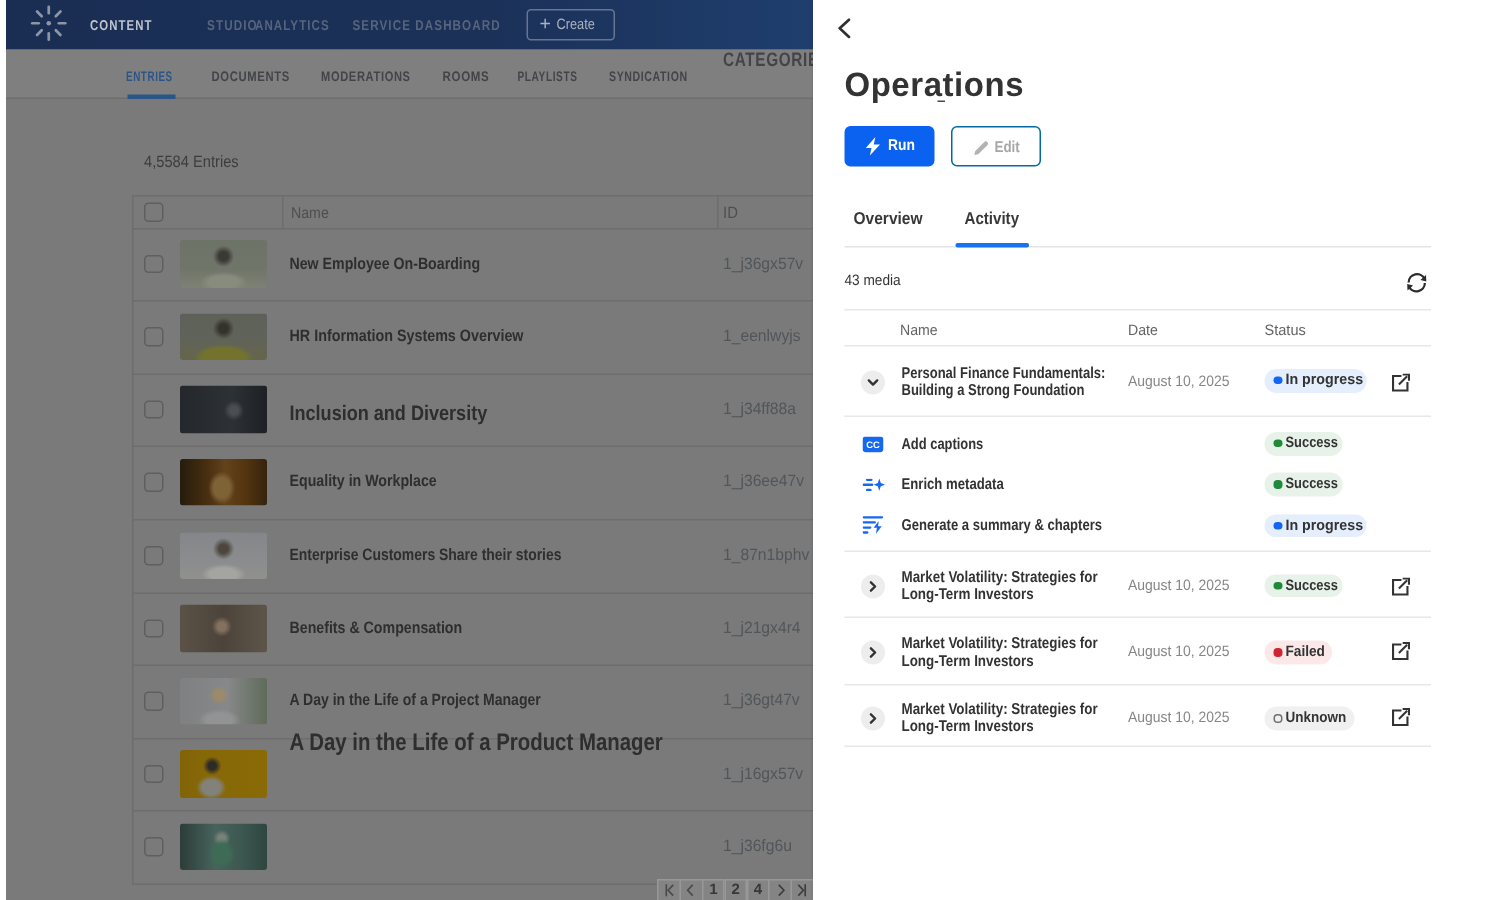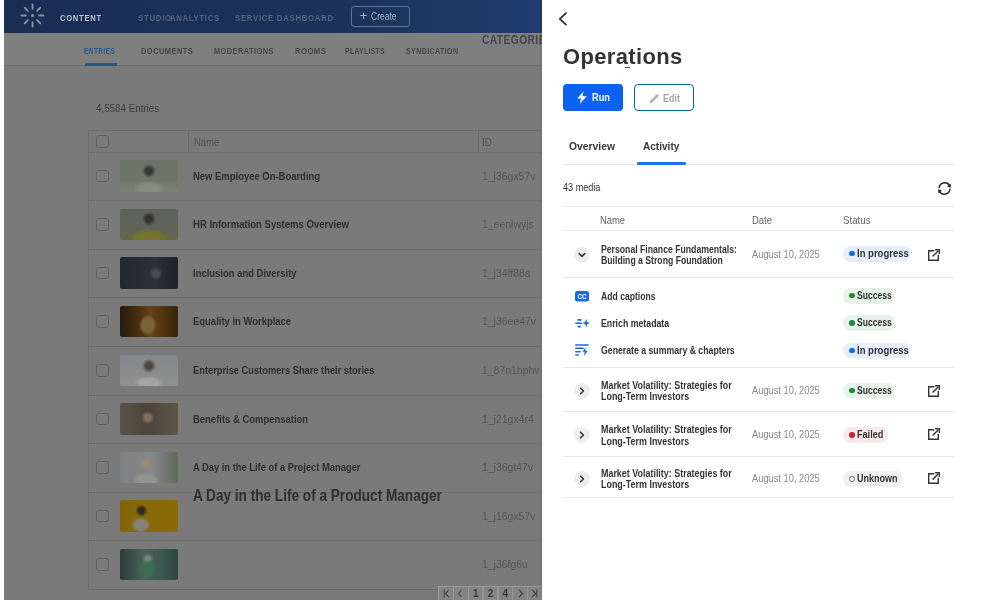--- a/index.html
+++ b/index.html
@@ -56,21 +56,21 @@
 <div class="a" style="left:193px;top:169.5px;font-size:11px;color:#2e2e2e;white-space:nowrap;font-weight:bold;"><span style="display:inline-block;transform:scaleX(0.859);transform-origin:0 50%">New Employee On-Boarding</span></div>
 <div class="a" style="left:481.5px;top:169.5px;font-size:11px;color:#50565a;white-space:nowrap;"><span style="display:inline-block;transform:scaleX(0.95);transform-origin:0 50%">1_j36gx57v</span></div>
 <div class="a" style="left:87.5px;top:248.8px;width:454px;height:1px;background:#6d6d6d"></div>
 <div class="a" style="left:96px;top:218.2px;width:13px;height:12.6px;border:1px solid #5f5f5f;border-radius:3px"></div>
 <div class="a" style="left:119.6px;top:208.75px;width:58px;height:31.5px;border-radius:2px;background:radial-gradient(ellipse 20px 9px at 50% 95%, #73732e 0 70%, rgba(0,0,0,0) 100%),radial-gradient(circle 7.5px at 50% 32%, #35322c 0 40%, rgba(0,0,0,0) 95%),linear-gradient(180deg,#5e6159 0%,#60635a 55%,#67654a 100%)"></div>
 <div class="a" style="left:193px;top:218.1px;font-size:11px;color:#2e2e2e;white-space:nowrap;font-weight:bold;"><span style="display:inline-block;transform:scaleX(0.868);transform-origin:0 50%">HR Information Systems Overview</span></div>
 <div class="a" style="left:481.5px;top:218.1px;font-size:11px;color:#50565a;white-space:nowrap;"><span style="display:inline-block;transform:scaleX(0.95);transform-origin:0 50%">1_eenlwyjs</span></div>
 <div class="a" style="left:87.5px;top:297.4px;width:454px;height:1px;background:#6d6d6d"></div>
 <div class="a" style="left:96px;top:266.8px;width:13px;height:12.6px;border:1px solid #5f5f5f;border-radius:3px"></div>
 <div class="a" style="left:119.6px;top:257.35px;width:58px;height:31.5px;border-radius:2px;background:radial-gradient(circle 7px at 62% 52%, #4a4e52 0 40%, rgba(0,0,0,0) 95%),linear-gradient(90deg,#24282d 0%,#2c3136 60%,#1d2024 100%)"></div>
-<div class="a" style="left:193px;top:266.7px;font-size:11px;color:#2e2e2e;white-space:nowrap;font-weight:bold;"><span style="display:inline-block;transform:scaleX(0.86);transform-origin:0 50%">Inclusion and Diversity</span></div>
+<div class="a" style="left:193px;top:266.7px;font-size:14px;color:#2e2e2e;white-space:nowrap;font-weight:bold;"><span style="display:inline-block;transform:scaleX(0.86);transform-origin:0 50%">Inclusion and Diversity</span></div>
 <div class="a" style="left:481.5px;top:266.7px;font-size:11px;color:#50565a;white-space:nowrap;"><span style="display:inline-block;transform:scaleX(0.95);transform-origin:0 50%">1_j34ff88a</span></div>
 <div class="a" style="left:87.5px;top:346px;width:454px;height:1px;background:#6d6d6d"></div>
 <div class="a" style="left:96px;top:315.4px;width:13px;height:12.6px;border:1px solid #5f5f5f;border-radius:3px"></div>
 <div class="a" style="left:119.6px;top:305.95px;width:58px;height:31.5px;border-radius:2px;background:radial-gradient(ellipse 9px 11px at 48% 62%, #7e6336 0 60%, rgba(0,0,0,0) 100%),linear-gradient(90deg,#241c0e 0%,#4a2f10 32%,#64421c 52%,#53350f 75%,#35230c 100%)"></div>
 <div class="a" style="left:193px;top:315.3px;font-size:11px;color:#2e2e2e;white-space:nowrap;font-weight:bold;text-align:center;"><span style="display:inline-block;transform:scaleX(0.86);transform-origin:0 50%">Equality in Workplace</span></div>
 <div class="a" style="left:481.5px;top:315.3px;font-size:11px;color:#50565a;white-space:nowrap;"><span style="display:inline-block;transform:scaleX(0.95);transform-origin:0 50%">1_j36ee47v</span></div>
 <div class="a" style="left:87.5px;top:394.6px;width:454px;height:1px;background:#6d6d6d"></div>
 <div class="a" style="left:96px;top:364px;width:13px;height:12.6px;border:1px solid #5f5f5f;border-radius:3px"></div>
 <div class="a" style="left:119.6px;top:354.55px;width:58px;height:31.5px;border-radius:2px;background:radial-gradient(ellipse 15px 7px at 50% 90%, #a4a4a0 0 60%, rgba(0,0,0,0) 100%),radial-gradient(circle 7.5px at 50% 35%, #4d453e 0 40%, rgba(0,0,0,0) 95%),linear-gradient(180deg,#84868a 0%,#8b8d8e 70%,#91918c 100%)"></div>
 <div class="a" style="left:193px;top:363.9px;font-size:11px;color:#2e2e2e;white-space:nowrap;font-weight:bold;"><span style="display:inline-block;transform:scaleX(0.845);transform-origin:0 50%">Enterprise Customers Share their stories</span></div>

